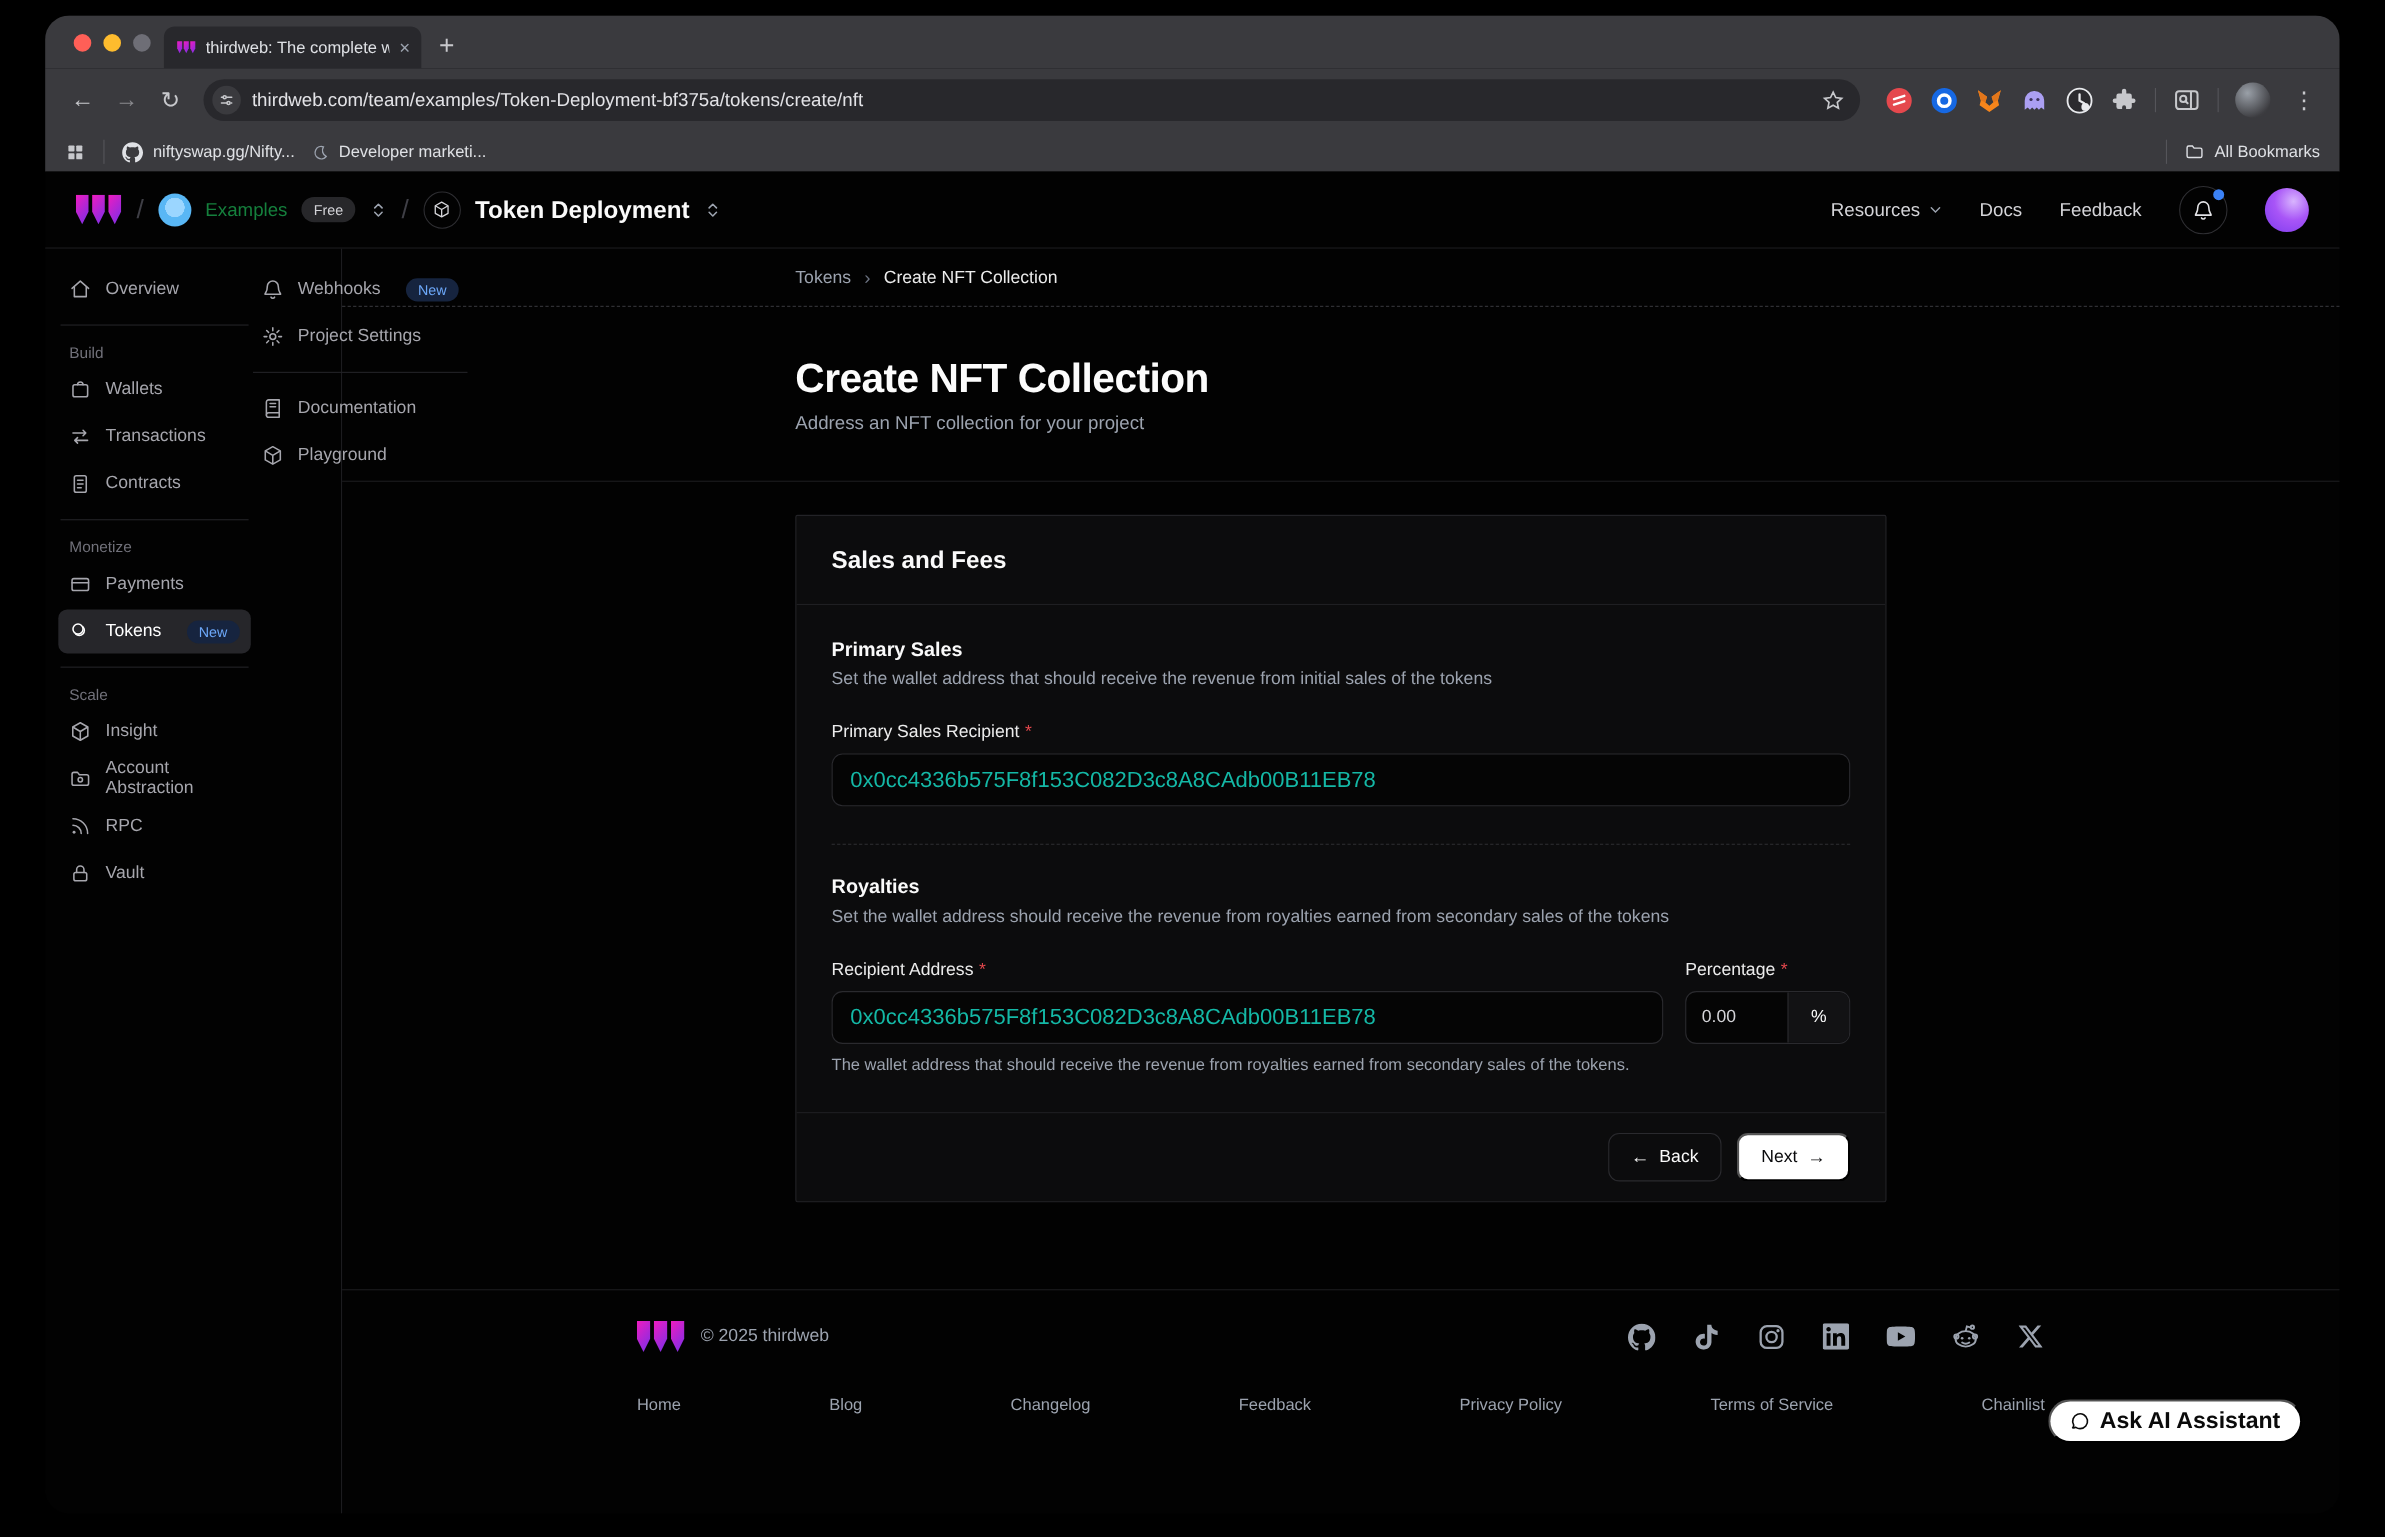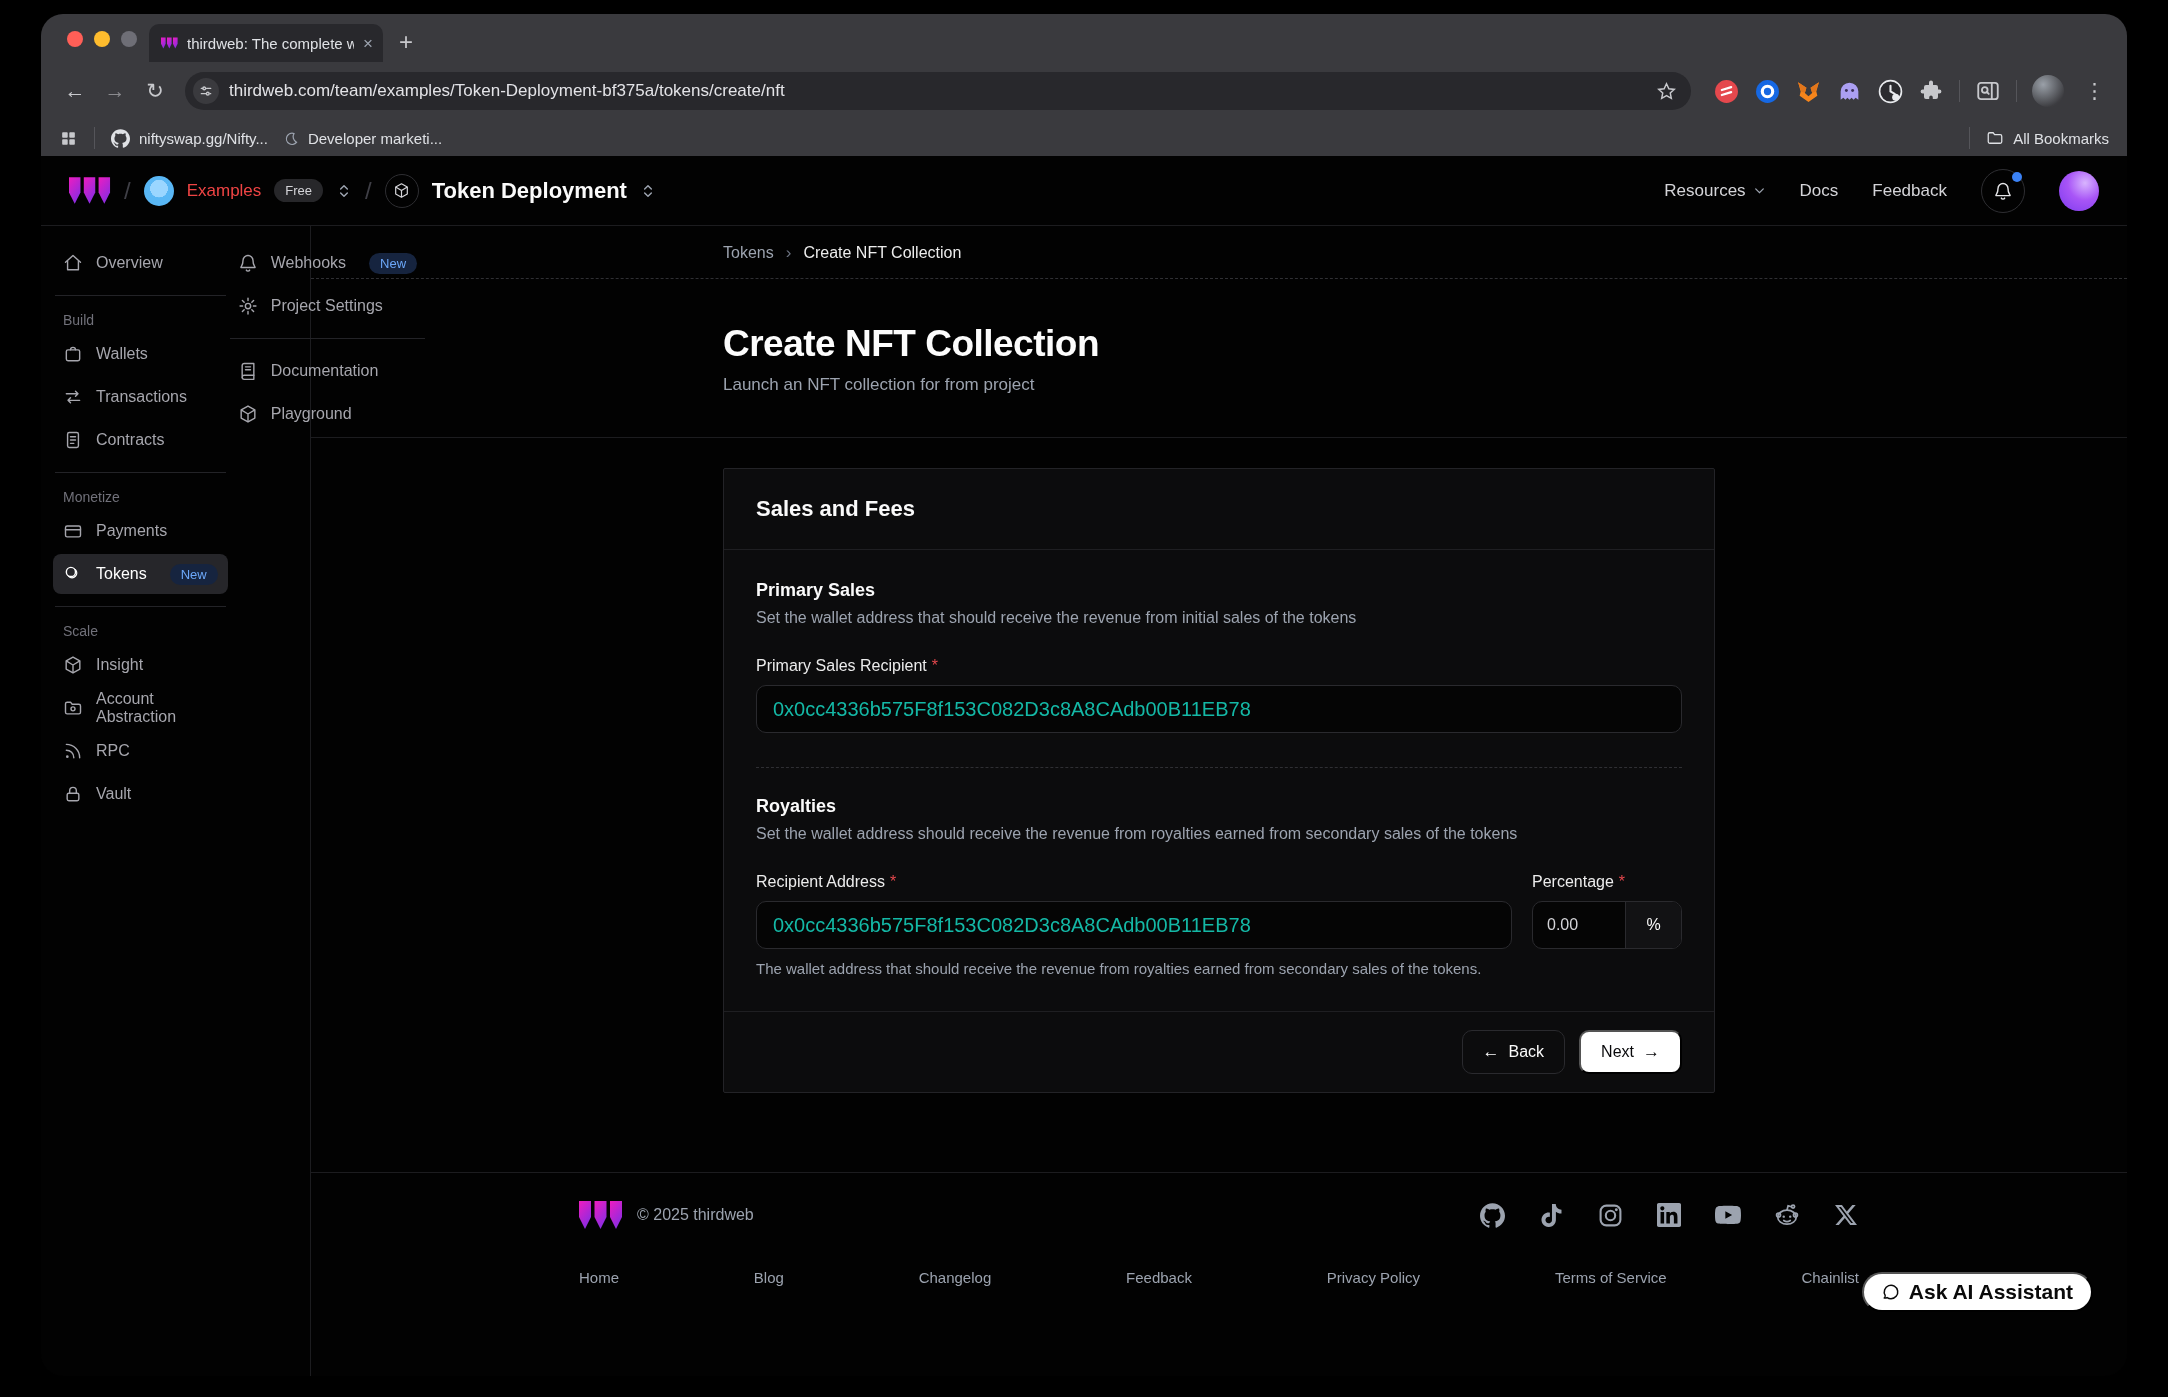--- a/index.html
+++ b/index.html
@@ -30,21 +30,21 @@
   .bm { display:flex; align-items:center; gap:9px; }
   .bm-spacer { flex:1; }
   .allbm { display:flex; align-items:center; gap:9px; color:#dfe1e5; }
 
   
   .app { flex:1; background:#020202; display:flex; flex-direction:column; min-height:0; }
   .app-header { height:70px; flex:none; display:flex; align-items:center; justify-content:space-between; padding:0 28px; border-bottom:1px solid #1c1c1f; }
   .hl { display:flex; align-items:center; gap:13px; }
   .slash { color:#3f3f46; font-size:24px; font-weight:300; }
   .team-avatar { width:30px; height:30px; border-radius:50%; background:radial-gradient(circle at 50% 42%, #9bd6ff 0 38%, #59b7f5 39% 100%); flex:none; }
-  .hname { color:#ef4444; font-size:17px; }
+  .hname { color:#15803d; font-size:17px; }
   .pill-free { background:#27272a; color:#d4d4d8; font-size:13px; padding:4px 11px; border-radius:999px; }
   .proj-ic { width:34px; height:34px; border-radius:50%; border:1px solid #2e2e32; display:flex; align-items:center; justify-content:center; }
   .hproj { color:#fafafa; font-size:22px; font-weight:700; }
   .hr { display:flex; align-items:center; gap:34px; }
   .hlink { color:#d4d4d8; font-size:17px; display:flex; align-items:center; gap:7px; }
   .bell-wrap { width:44px; height:44px; border-radius:50%; border:1px solid #2e2e32; display:flex; align-items:center; justify-content:center; position:relative; }
   .bell-dot { position:absolute; top:2px; right:2px; width:10px; height:10px; border-radius:50%; background:#3b82f6; }
   .user-avatar { width:40px; height:40px; border-radius:50%; background:radial-gradient(circle at 65% 30%, #d8b4fe, #a855f7 45%, #7c3aed 100%); }
 
   .app-body { flex:1; display:flex; min-height:0; }
@@ -411,21 +411,21 @@
         <div class="crumb-row">
           <div class="container">
             <span class="crumb-parent">Tokens</span>
             <span class="crumb-sep">›</span>
             <span class="crumb-current">Create NFT Collection</span>
           </div>
         </div>
         <div class="page-head">
           <div class="container">
             <h1 class="page-title">Create NFT Collection</h1>
-            <p class="page-sub">Launch an NFT collection for from project</p>
+            <p class="page-sub">Address an NFT collection for your project</p>
           </div>
         </div>
         <div class="content">
           <div class="container">
             <div class="card">
               <div class="card-h">Sales and Fees</div>
               <div class="card-b">
                 <div class="sec-h">Primary Sales</div>
                 <div class="sec-d">Set the wallet address that should receive the revenue from initial sales of the tokens</div>
                 <div class="f-label">

